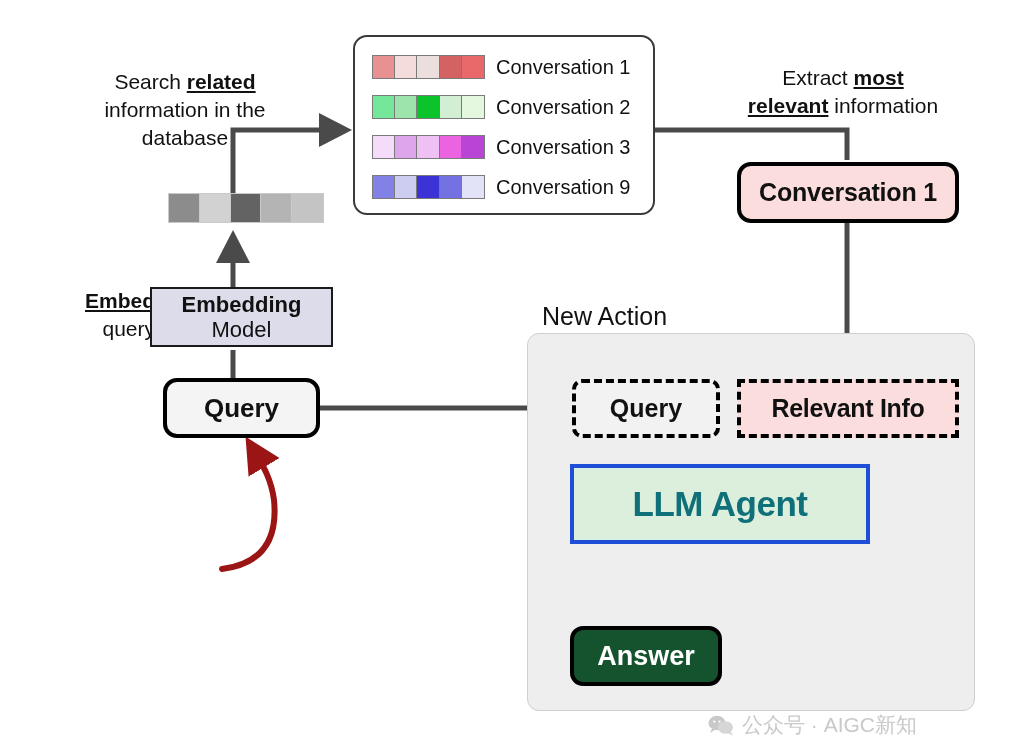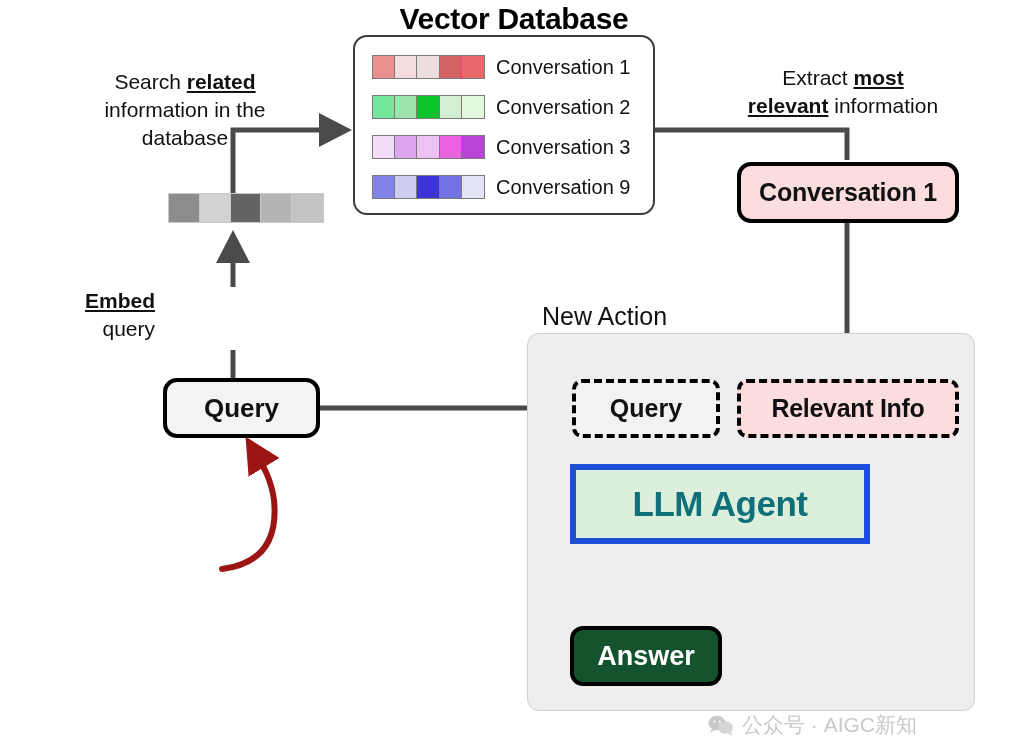--- a/index.html
+++ b/index.html
@@ -72,26 +72,26 @@
     background:#eeeeee;border:1.5px solid #cfcfcf;border-radius:12px;
     box-sizing:border-box;
   }
   #box-query-inner{
     left:572px;top:379px;width:148px;height:59px;
     background:#f2f2f2;border:4px dashed #000;border-radius:10px;
     font-size:25px;font-weight:bold;
   }
   #box-relevant{
     left:737px;top:379px;width:222px;height:59px;
-    background:#fbdddd;border:4px dashed #000;border-radius:10px;
+    background:#fbdddd;border:4px dashed #000;border-radius:0;
     font-size:25px;font-weight:bold;letter-spacing:-0.3px;
   }
   #box-llm{
     left:570px;top:464px;width:300px;height:80px;
-    background:#dcefdc;border:6px solid #1d4ed8;
+    background:#dcefdc;border:4px solid #1d4ed8;
     font-size:35px;font-weight:bold;color:#0f7079;letter-spacing:-0.5px;
   }
   #box-answer{
     left:570px;top:626px;width:152px;height:60px;
     background:#ab4fd0;border:4px solid #000;border-radius:13px;
     font-size:27px;font-weight:bold;color:#ffffff;
   }
 
   
   #wires{left:0;top:0;width:1028px;height:756px;pointer-events:none;}
@@ -130,21 +130,20 @@
 
     <path d="M320,408 L562,408" stroke="#4a4a4a" stroke-width="5" fill="none" marker-end="url(#ah)"></path>
 
     <path d="M646,438 L646,464" stroke="#4a4a4a" stroke-width="5" fill="none"></path>
 
     <path d="M646,544 L646,618" stroke="#4a4a4a" stroke-width="5" fill="none" marker-end="url(#ah)"></path>
 
     <path d="M222,569 C262,564 278,540 274,500 C271,478 262,464 256,454" stroke="#9c1515" stroke-width="6" fill="none" stroke-linecap="round" marker-end="url(#ahr)"></path>
   </svg>
 
-  <div class="abs vdb-title">Vector Database</div>
 
   <div class="abs anno" id="anno-search">
     <span>Search </span><b>related</b><br>
     <span>information in the</span><br>
     <span>database</span>
   </div>
 
   <div class="abs anno" id="anno-extract">
     <span>Extract </span><b>most</b><br>
     <b>relevant</b><span> information</span>
@@ -205,20 +204,26 @@
       <span style="background: rgb(140, 140, 140);"></span>
       <span style="background: rgb(210, 210, 210);"></span>
       <span style="background: rgb(99, 99, 99);"></span>
       <span style="background: rgb(180, 180, 180);"></span>
       <span style="background: rgb(196, 196, 196);"></span>
     </div>
 
   <div class="abs" id="new-action-panel" style="background: rgb(238, 238, 238);"></div>
   <div class="abs new-action-label">New Action</div>
 
+  <div class="abs box" id="box-embedding" style="background: rgb(220, 220, 234);">
+    <div>
+      <span class="l1">Embedding</span>
+      <span class="l2">Model</span>
+    </div>
+  </div>
 
   <div class="abs box" id="box-query-main" style="background: rgb(244, 244, 244);">Query</div>
 
   <div class="abs box" id="box-conv1" style="background: rgb(251, 221, 221);">Conversation 1</div>
 
   <div class="abs box" id="box-query-inner" style="background: rgb(242, 242, 242);">Query</div>
 
   <div class="abs box" id="box-relevant" style="background: rgb(251, 221, 221);">Relevant Info</div>
 
   <div class="abs box" id="box-llm" style="background: rgb(220, 239, 220); color: rgb(15, 112, 121);">LLM Agent</div>

